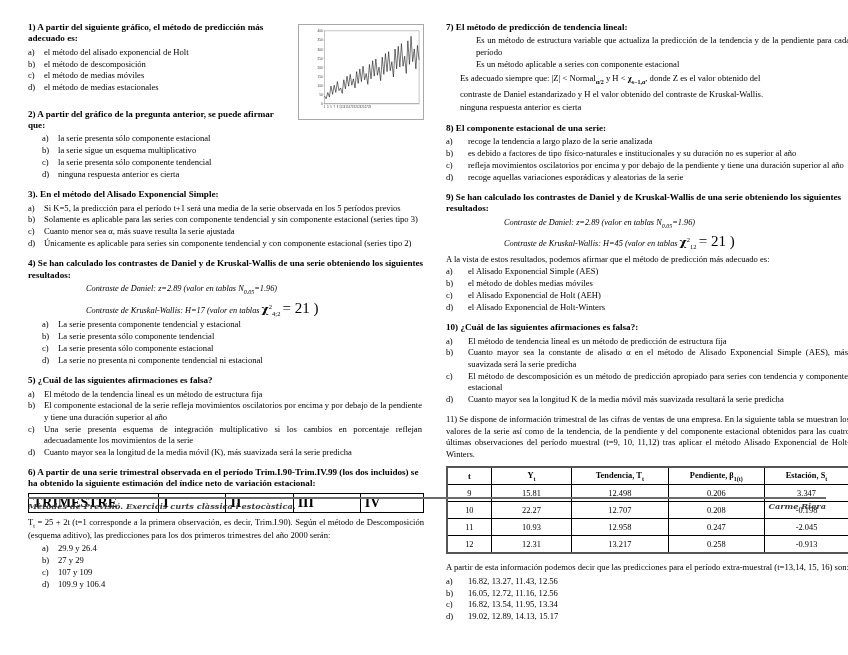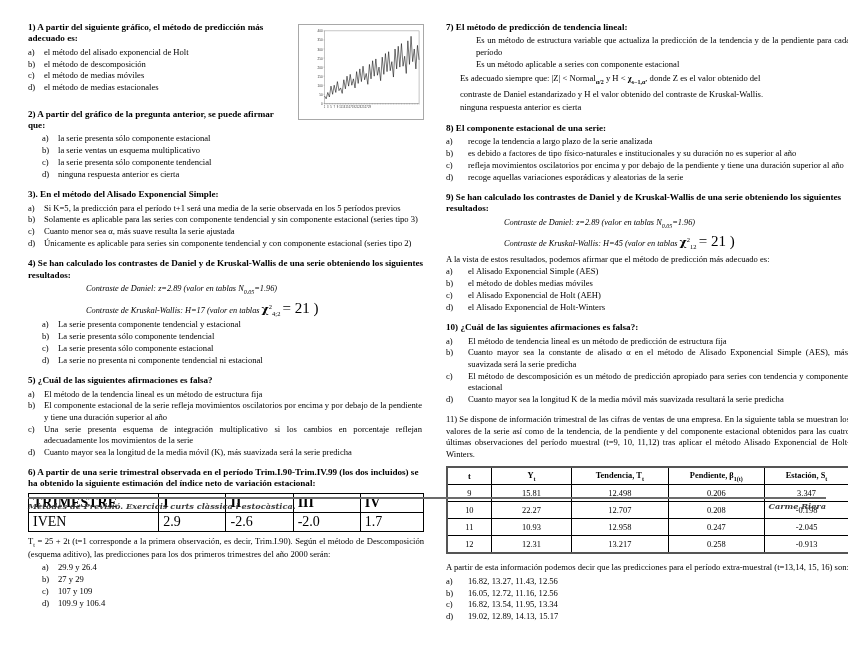--- a/index.html
+++ b/index.html
@@ -310,21 +310,21 @@
 
       <div class="q">
         <div class="q-title">2) A partir del gráfico de la pregunta anterior, se puede afirmar que:</div>
         <ul class="opts indent">
           <li>
               <span class="lbl">a)</span>
               <span class="txt">la serie presenta sólo componente estacional</span>
             </li>
           <li>
               <span class="lbl">b)</span>
-              <span class="txt">la serie ventas un esquema multiplicativo</span>
+              <span class="txt">la serie sigue un esquema multiplicativo</span>
             </li>
           <li>
               <span class="lbl">c)</span>
               <span class="txt">la serie presenta sólo componente tendencial</span>
             </li>
           <li>
               <span class="lbl">d)</span>
               <span class="txt">ninguna respuesta anterior es cierta</span>
             </li>
         </ul>
@@ -407,27 +407,20 @@
       <div class="q">
         <div class="q-title">6) A partir de una serie trimestral observada en el período Trim.I.90-Trim.IV.99 (los dos incluidos) se ha obtenido la siguiente estimación del índice neto de variación estacional:</div>
         <table class="grid">
           <tbody>
               <tr>
             <th style="width:33%">TRIMESTRE</th>
             <th style="width:17%">I</th>
             <th style="width:17%">II</th>
             <th style="width:17%">III</th>
             <th style="width:16%">IV</th>
-          </tr>
-          <tr>
-            <td>IVEN</td>
-            <td>2.9</td>
-            <td>-2.6</td>
-            <td>-2.0</td>
-            <td>1.7</td>
           </tr>
         </tbody>
           </table>
         <div class="para"><span>T</span><span class="sub">t</span><span> = 25 + 2t (t=1 corresponde a la primera observación, es decir, Trim.I.90). Según el método de Descomposición (esquema aditivo), las predicciones para los dos primeros trimestres del año 2000 serán:</span></div>
         <ul class="opts indent">
           <li>
               <span class="lbl">a)</span>
               <span class="txt">29.9 y 26.4</span>
             </li>
           <li>

